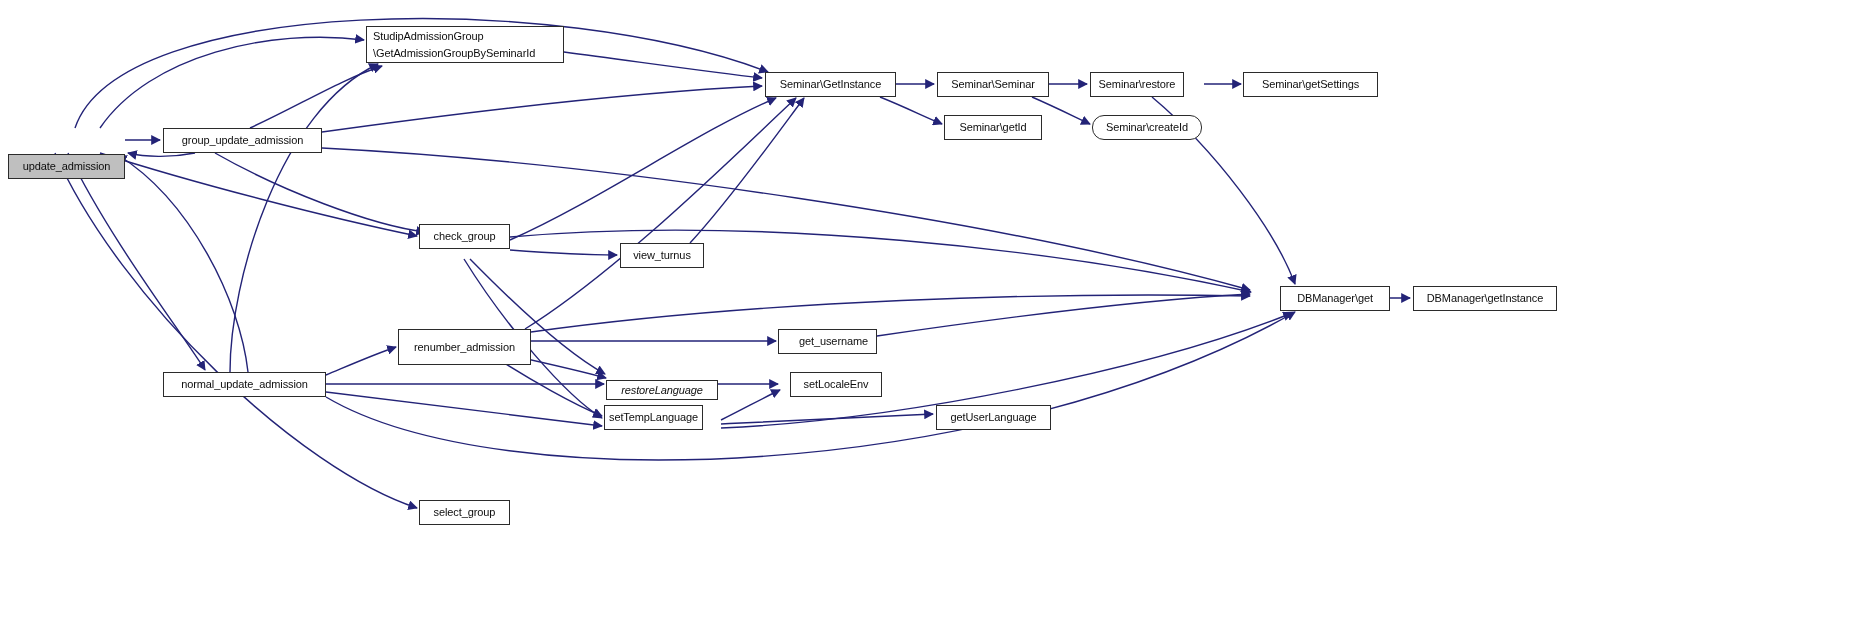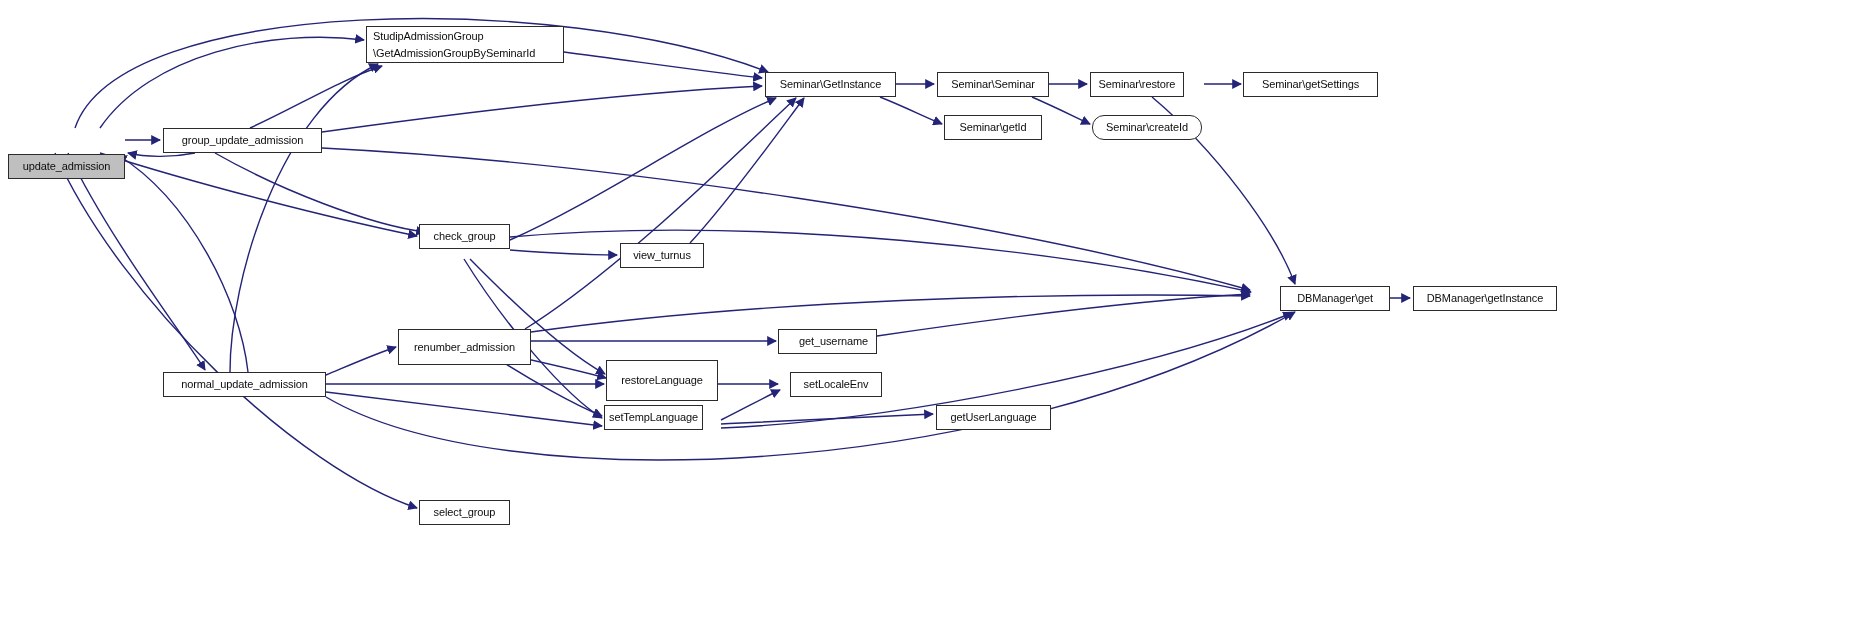--- a/index.html
+++ b/index.html
@@ -191,21 +191,21 @@
     <div class="node" style="left:1252px;top:286px;width:110px;height:25px;margin-left:28px;">DBManager\get</div>
 
     <div class="node" style="left:1413px;top:286px;width:144px;height:25px;">DBManager\getInstance</div>
 
     <div class="node" style="left:398px;top:329px;width:133px;height:36px;">renumber_admission</div>
 
     <div class="node" style="left:778px;top:329px;width:99px;height:25px;padding-left:12px;">get_username</div>
 
     <div class="node" style="left:163px;top:372px;width:163px;height:25px;">normal_update_admission</div>
 
-    <div class="node" style="left:606px;top:360px;width:112px;height:41px;">restoreLanguage</div>
+    <div class="node" style="left:606px;top:380px;width:112px;height:20px;font-style:italic;">restoreLanguage</div>
 
     <div class="node" style="left:781px;top:372px;width:92px;height:25px;margin-left:9px;">setLocaleEnv</div>
 
     <div class="node" style="left:604px;top:405px;width:99px;height:25px;">setTempLanguage</div>
 
     <div class="node" style="left:936px;top:405px;width:115px;height:25px;">getUserLanguage</div>
 
     <div class="node" style="left:419px;top:500px;width:91px;height:25px;">select_group</div>
 
   </div>

